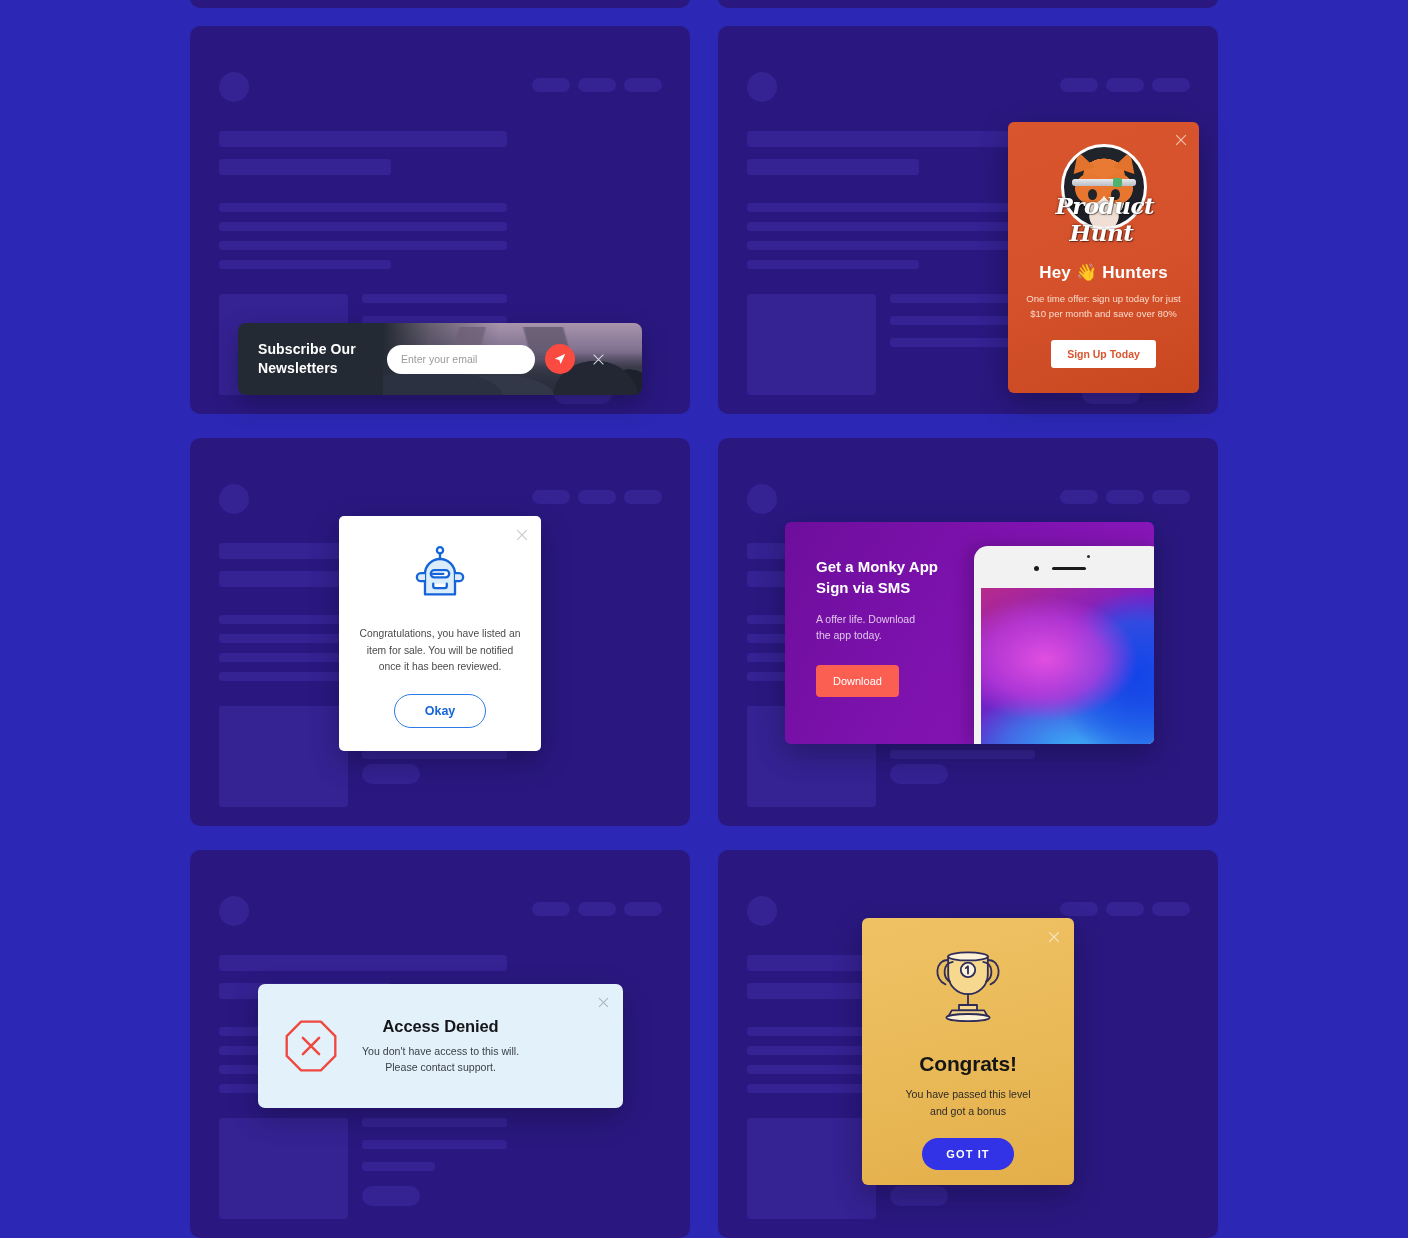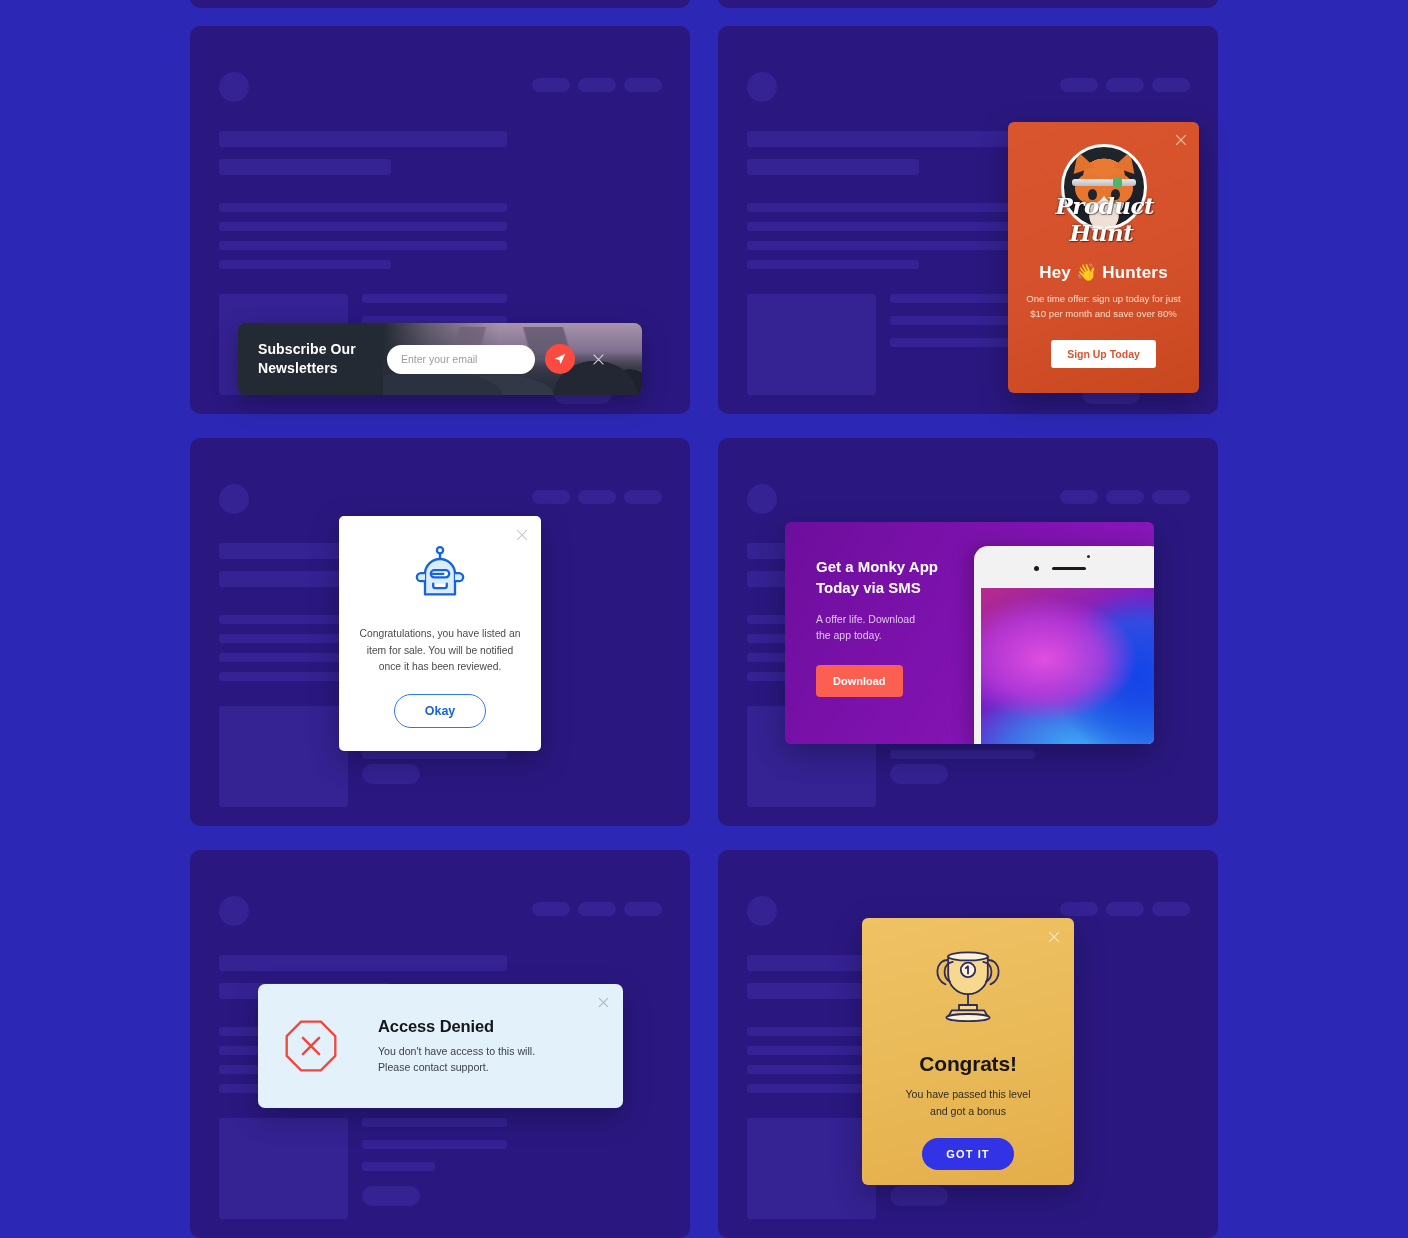--- a/index.html
+++ b/index.html
@@ -241,21 +241,21 @@
   }
   .sms-copy { position: absolute; left: 31px; top: 34px; width: 180px; z-index: 3; }
   .sms-title {
     color: #fff; font-size: 15px; font-weight: bold; line-height: 1.42;
   }
   .sms-sub { margin-top: 12px; color: #e0c4ec; font-size: 10.5px; line-height: 1.55; }
   .sms-btn {
     margin-top: 22px;
     background: #fb5f52; color: #fff;
     border: none; border-radius: 4px;
-    font-size: 11px; font-weight: bold;
+    font-size: 11px; font-weight: normal;
     padding: 10px 17px;
     cursor: pointer;
     font-family: "Liberation Sans", sans-serif;
   }
   .phone {
     position: absolute;
     left: 189px; top: 24px;
     width: 190px; height: 200px;
     background: #f2f2f2;
     border-radius: 14px 14px 0 0;
@@ -291,21 +291,21 @@
     position: absolute;
     left: 258px; top: 984px;
     width: 365px; height: 124px;
     background: #e3f1fb;
     border-radius: 7px;
     box-shadow: 0 10px 28px rgba(0,0,0,.25);
     display: flex; align-items: center;
   }
   .denied-close { position: absolute; right: 12px; top: 11px; width: 15px; height: 15px; }
   .denied-icon { margin-left: 26px; width: 54px; height: 54px; flex: 0 0 auto; }
-  .denied-copy { margin-left: 40px; }
+  .denied-copy { margin-left: 24px; text-align: center; }
   .denied-title { color: #15161a; font-size: 16.5px; font-weight: bold; letter-spacing: -.1px; }
   .denied-text { margin-top: 7px; color: #3c4148; font-size: 10.6px; line-height: 1.55; }
 
   
   .congrats {
     position: absolute;
     left: 862px; top: 918px;
     width: 212px; height: 267px;
     border-radius: 6px;
     background: linear-gradient(165deg, #efc264 0%, #e9b957 55%, #e3ae4a 100%);
@@ -525,21 +525,21 @@
     </svg>
 
     <div class="robot-text">Congratulations, you have listed an item for sale. You will be notified once it has been reviewed.</div>
     <button class="okay-btn">Okay</button>
   </div>
 
   <div class="sms-popup">
     <div class="sms-copy">
       <div class="sms-title">
         <div>Get a Monky App</div>
-        <div>Today via SMS</div>
+        <div>Sign via SMS</div>
       </div>
       <div class="sms-sub">
         <div>A offer life. Download</div>
         <div>the app today.</div>
       </div>
       <button class="sms-btn">Download</button>
     </div>
     <div class="phone">
       <div class="phone-dot"></div>
       <div class="phone-cam"></div>

